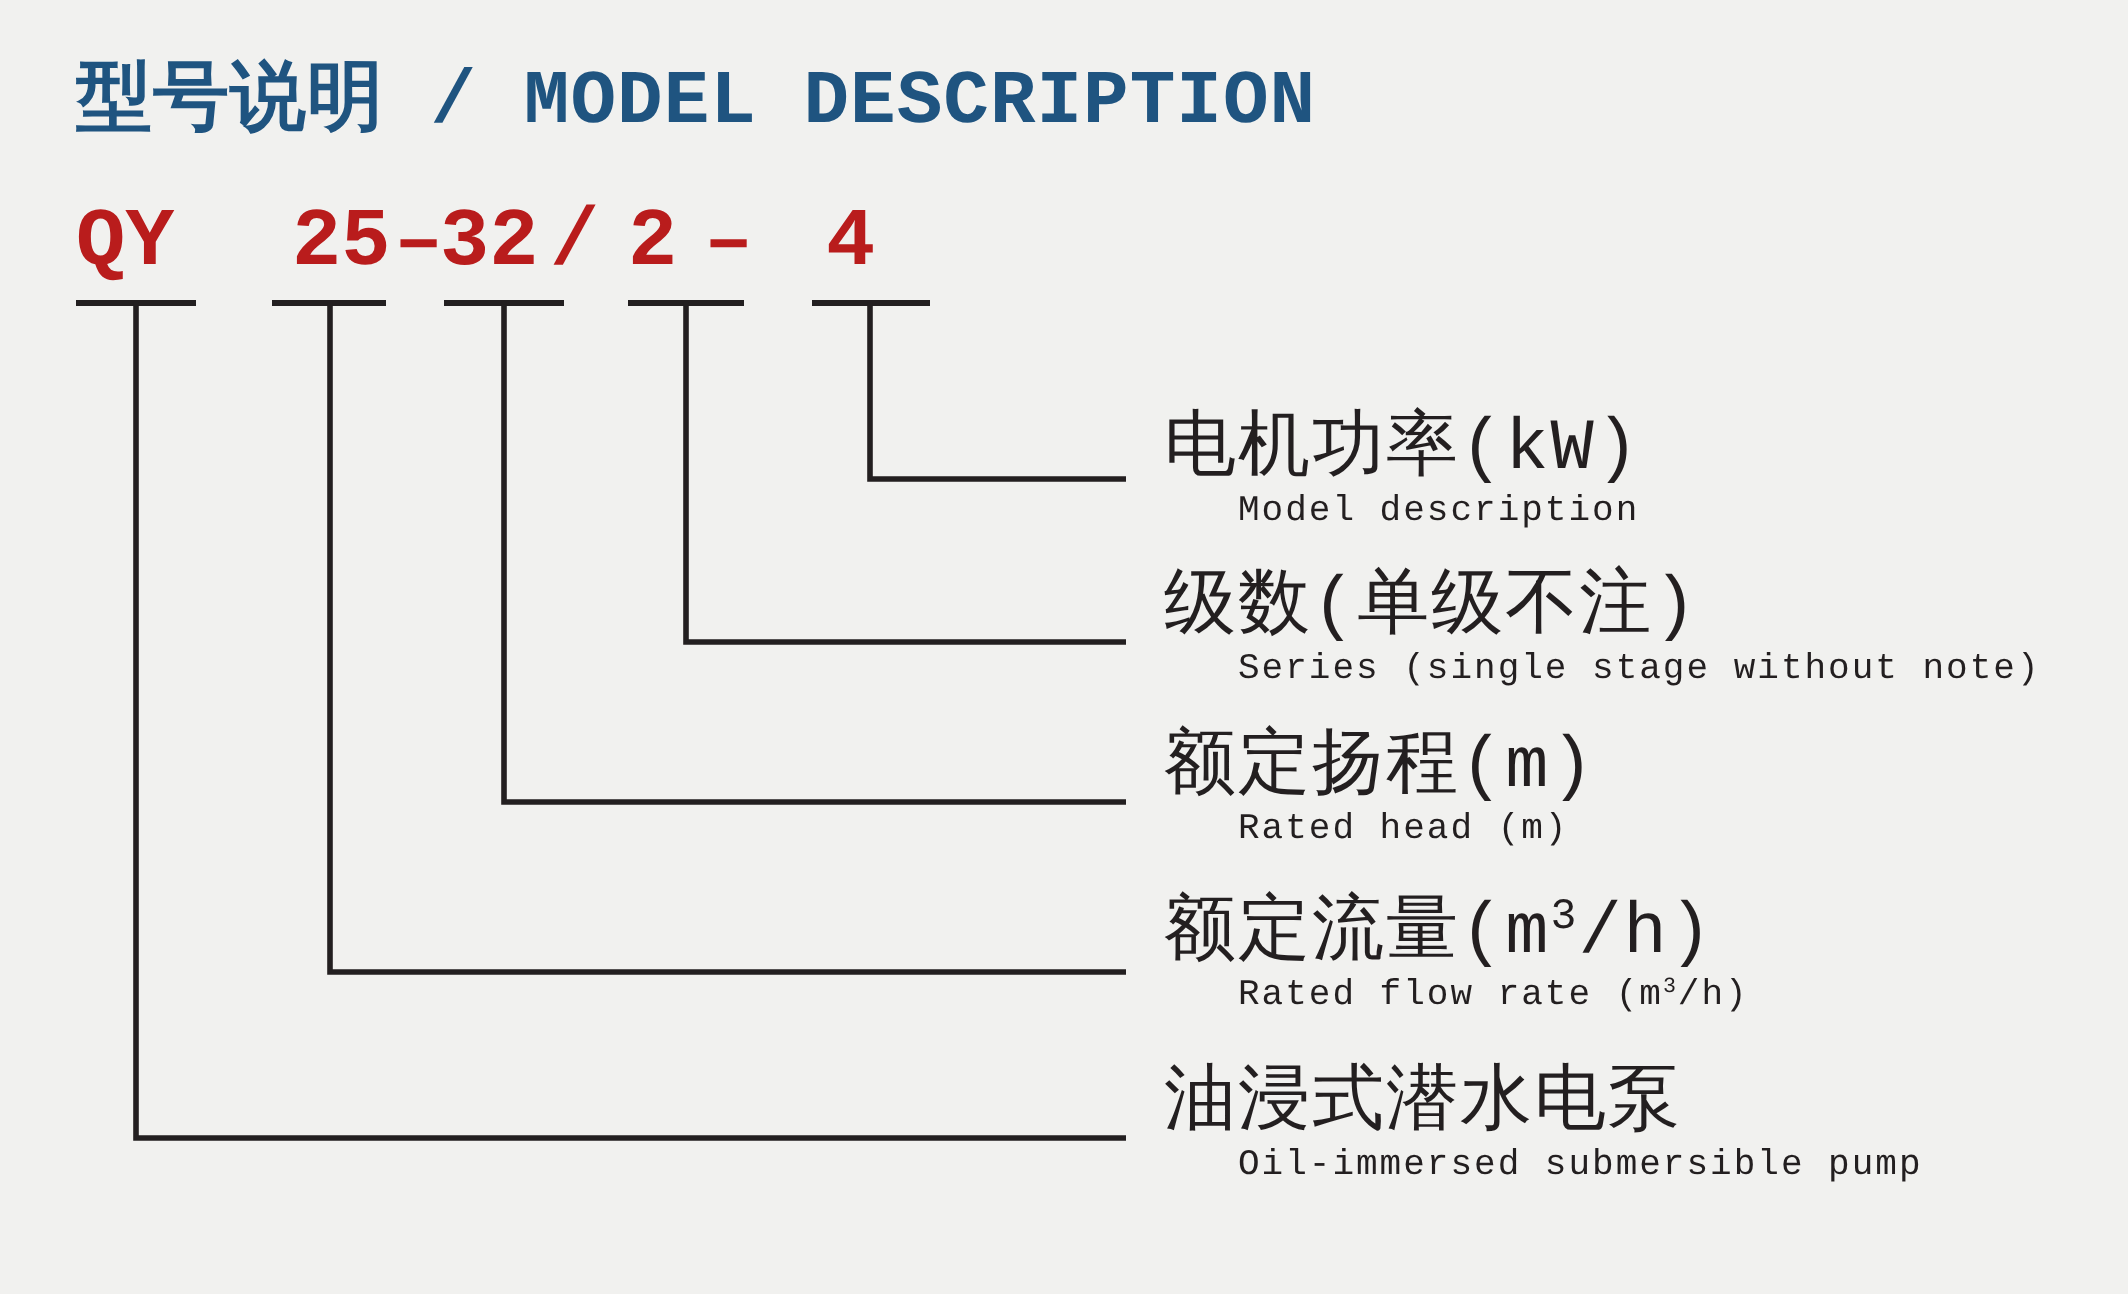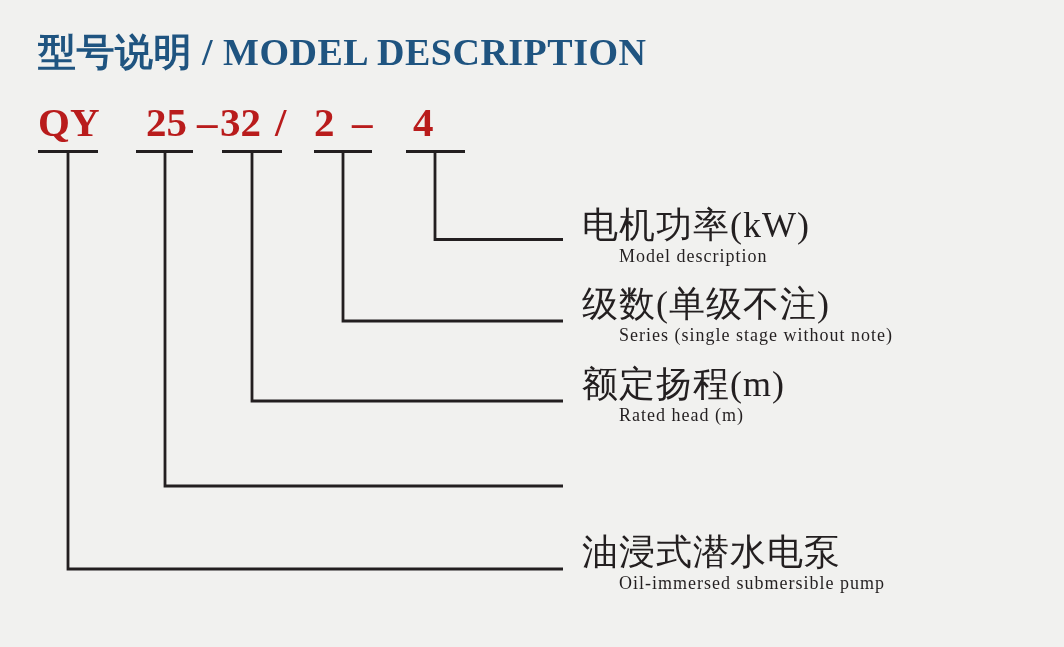--- a/index.html
+++ b/index.html
@@ -1,21 +1,21 @@
 <!DOCTYPE html>
 <html><head>
 <meta charset="utf-8">
 <style>
   html,body{margin:0;padding:0;}
   .canvas{
     position:relative;
     width:1064px;height:647px;
     background:#f1f1ef;
     overflow:hidden;
-    font-family:Liberation Serif, serif;
+    font-family:Liberation Mono, monospace;
     color:#231f20;
   }
   .page-title{
     position:absolute;left:38px;top:30px;
     font-size:38px;line-height:44px;font-weight:700;
     color:#1f5480;letter-spacing:0.5px;white-space:nowrap;
   }
   .code-row{position:absolute;left:0;top:100px;width:100%;height:50px;}
   .code-seg{
     position:absolute;top:0;
@@ -74,19 +74,23 @@
   <div class="label-block" style="top:368px">
     <div class="label-cn">额定扬程(m)</div>
     <div class="label-en">Rated head (m)</div>
   </div>
 
   <div class="label-block" style="top:288px">
     <div class="label-cn">级数(单级不注)</div>
     <div class="label-en">Series (single stage without note)</div>
   </div>
 
+  <div class="label-block" style="top:451px">
+    <div class="label-cn"><span>额定流量(m</span><span class="sup">3</span><span>/h)</span></div>
+    <div class="label-en"><span>Rated flow rate (m</span><span class="sup">3</span><span>/h)</span></div>
+  </div>
 
   <div class="label-block" style="top:536px">
     <div class="label-cn">油浸式潜水电泵</div>
     <div class="label-en">Oil-immersed submersible pump</div>
   </div>
 
 </div>
 
 </body></html>

